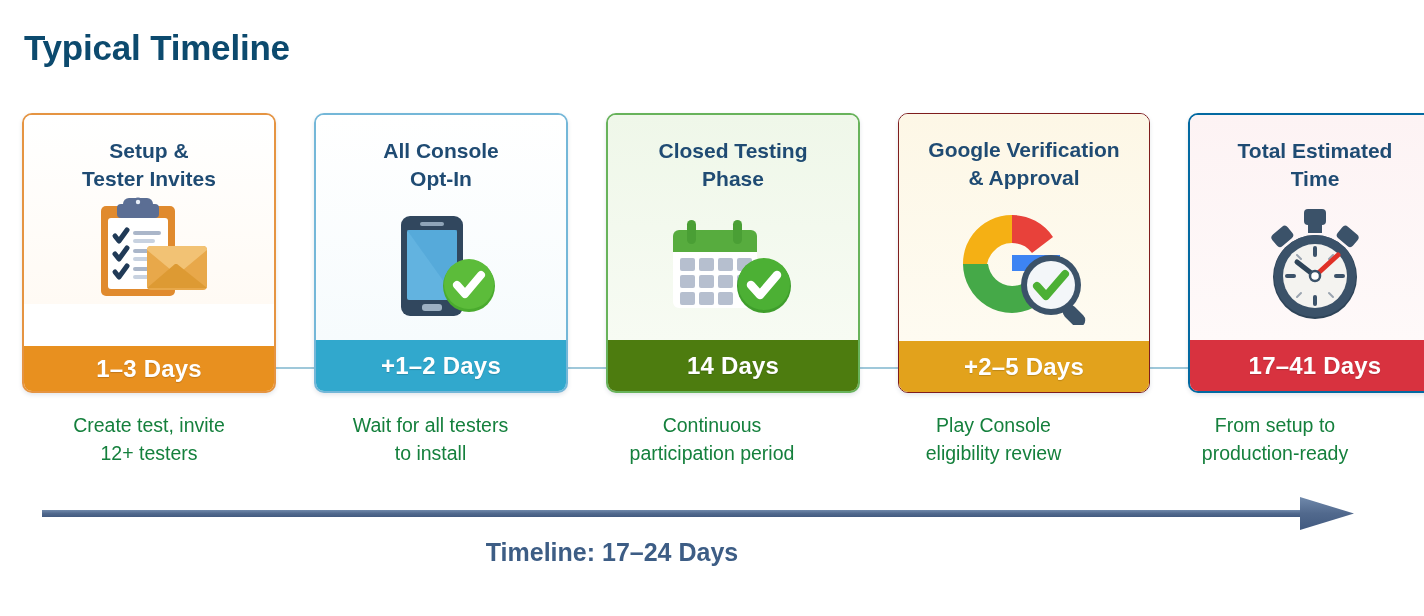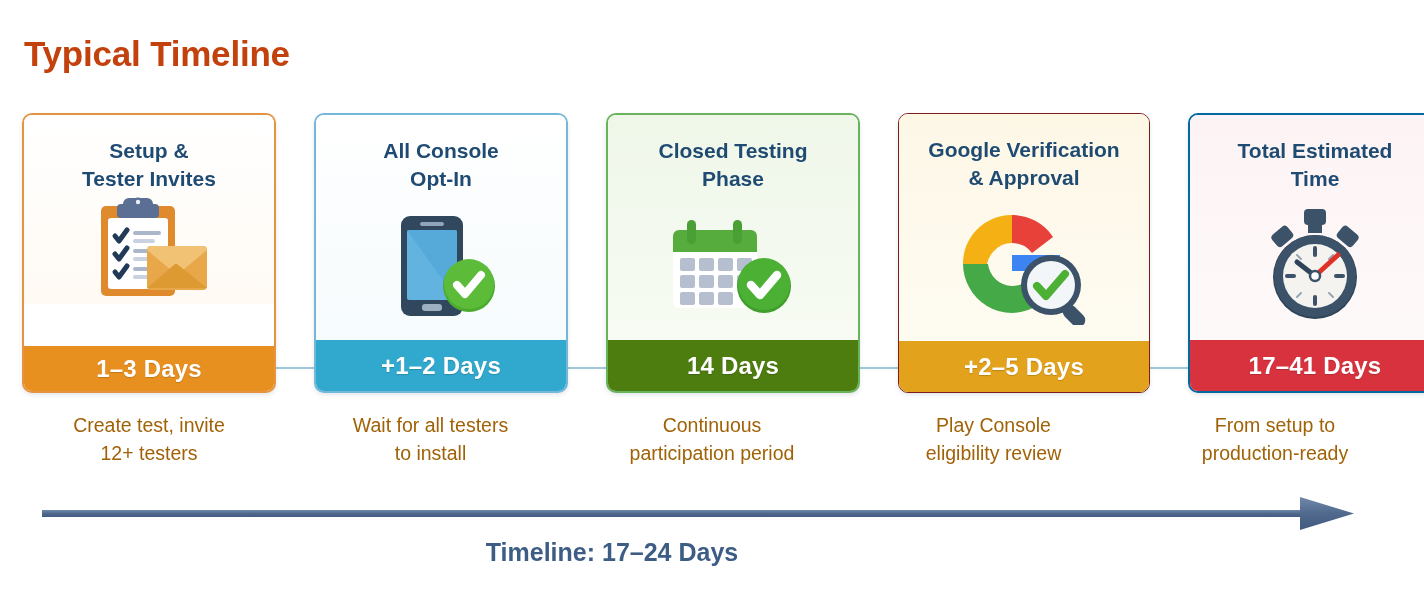--- a/index.html
+++ b/index.html
@@ -18,24 +18,24 @@
   #page {
     position: relative;
     width: 1424px;
     height: 616px;
   }
 
   
   .page-title {
     position: absolute;
     left: 24px;
-    top: 34px;
+    top: 28px;
     font-size: 35px;
     font-weight: bold;
-    color: #c2410c;
+    color: #0c4a6e;
     letter-spacing: -0.2px;
     white-space: nowrap;
   }
 
   
   .cards-row {
     position: absolute;
     left: 22px;
     top: 113px;
     width: 1420px;
@@ -129,21 +129,21 @@
     top: 412px;
     width: 1380px;
     display: flex;
     justify-content: space-between;
   }
   .caption {
     width: 254px;
     text-align: center;
     font-size: 19.5px;
     line-height: 1.42;
-    color: #a16207;
+    color: #15803d;
     white-space: pre-line;
   }
 
   
   .arrow-wrap {
     position: absolute;
     left: 42px;
     top: 495px;
     width: 1330px;
     height: 40px;

